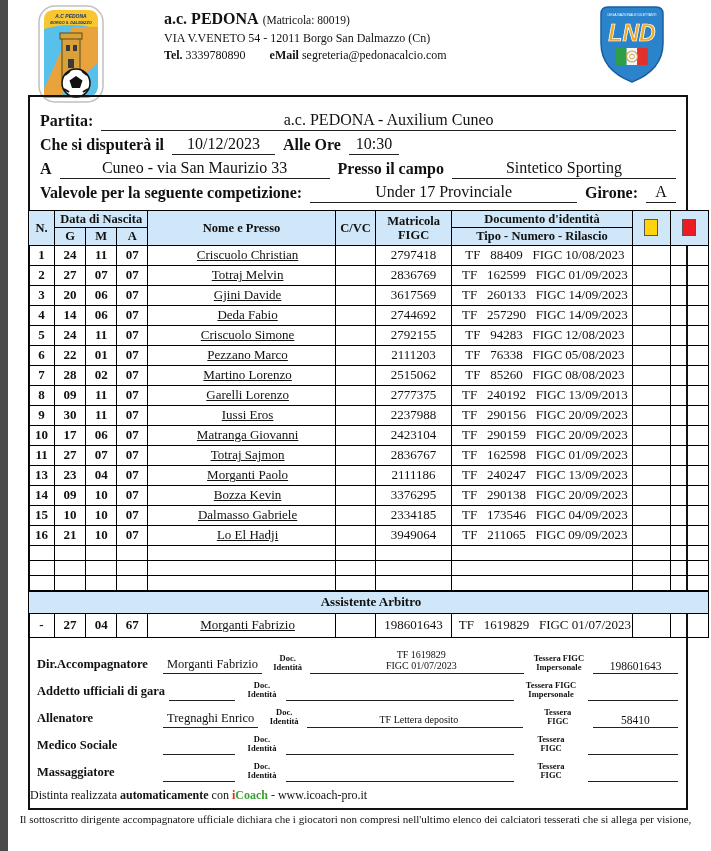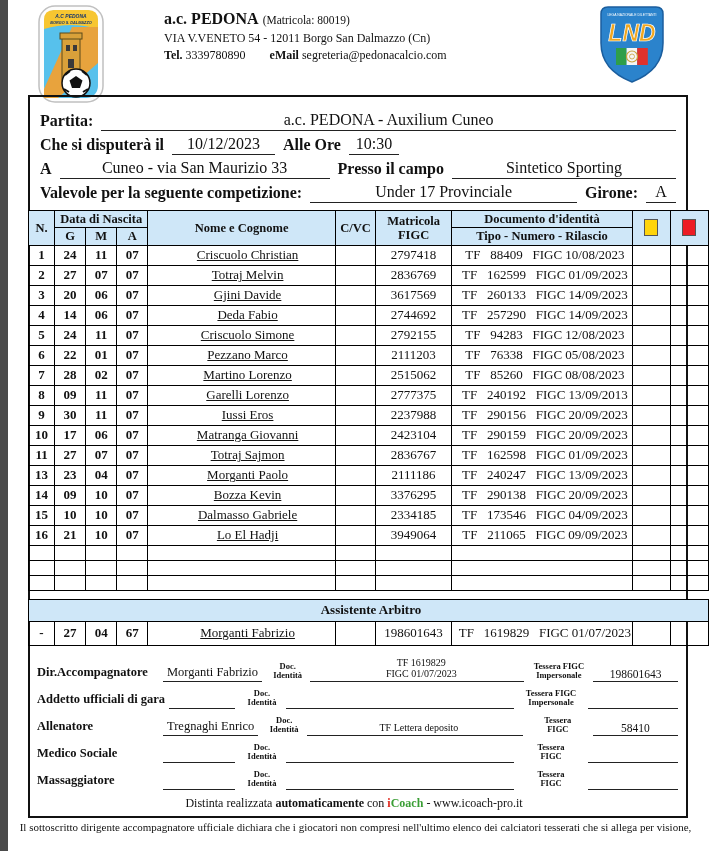--- a/index.html
+++ b/index.html
@@ -36,38 +36,38 @@
   table.roster th { background:#cfe7f8; font-weight:bold; font-size:12.5px; padding:1px 0; line-height:1.15; }
   table.roster td { height:19px; font-size:13px; text-align:center; }
   td.c-n, td.c-g, td.c-m, td.c-a { font-weight:bold; }
   td.c-name { text-align:left; padding-left:12px; font-size:12.5px; font-weight:normal;text-decoration:underline; }
   td.c-doc { text-align:left; padding-left:6px; font-size:8.5px; white-space:pre; }
   tr.empty td { height:14px; }
   .card { display:inline-block; width:12px; height:15px; border:1px solid #555; vertical-align:middle; }
   .card.yellow { background:#ffd40a; }
   .card.red { background:#ed1c24; }
 
-  table.roster2 { margin-top:8px; }
+  table.roster2 { margin-top:0; }
   td.banner { background:#cfe7f8; font-weight:bold; text-align:left; padding:1px 0 1px 5px;
               font-size:12.5px; height:16px; }
   tr.asst td { height:23px; }
 
   
   .staff { padding:9px 8px 0 7px; }
   .staff-row { display:flex; align-items:flex-end; height:27px; }
   .staff-label { min-width:122px; font-weight:bold; font-size:12.5px; white-space:nowrap;
                  padding:0 4px 2px 0; }
   .name-u { flex:1; margin-right:6px; font-size:12.5px; }
   .mini { font-weight:bold; font-size:8.5px; line-height:1.1; padding-bottom:1px; white-space:nowrap; }
   .doc-label { width:42px; text-align:center; padding-right:3px; }
   .doc-u { width:212px; text-align:center; padding-left:12px; font-size:10px; line-height:1.15; }
   .tess-label { width:74px; text-align:center; }
   .tess-u { width:82px; font-size:11.5px; }
 
-  .distinta { text-align:center; padding:6px 8px 5px 0; font-size:12px;font-family:Liberation Serif, serif; }
+  .distinta { text-align:left; padding:6px 8px 5px 0; font-size:12px;font-family:Liberation Serif, serif; }
   .icoach-i { font-weight:bold; }
   .icoach-coach { font-weight:bold; }
 
   .disclaimer { margin-top:3px; text-align:center; font-size:11px; line-height:1.2; }
 
   svg text { font-family:"Liberation Sans", sans-serif; }
 </style>
 </head>
 <body>
 
@@ -177,21 +177,21 @@
           <col style="width:40px">
           <col style="width:76px">
           <col style="width:180px">
         <col style="width:38px">
           <col style="width:38px">
       </colgroup>
       <thead>
         <tr>
           <th rowspan="2">N.</th>
           <th colspan="3">Data di Nascita</th>
-          <th rowspan="2">Nome e Cognome</th>
+          <th rowspan="2">Nome e Presso</th>
           <th rowspan="2">C/VC</th>
           <th rowspan="2"><span>Matricola</span><br><span>FIGC</span></th>
           <th>Documento d'identità</th>
           <th rowspan="2"><span class="card yellow"></span></th>
           <th rowspan="2"><span class="card red"></span></th>
         </tr>
         <tr>
           <th>G</th>
           <th>M</th>
           <th>A</th>

